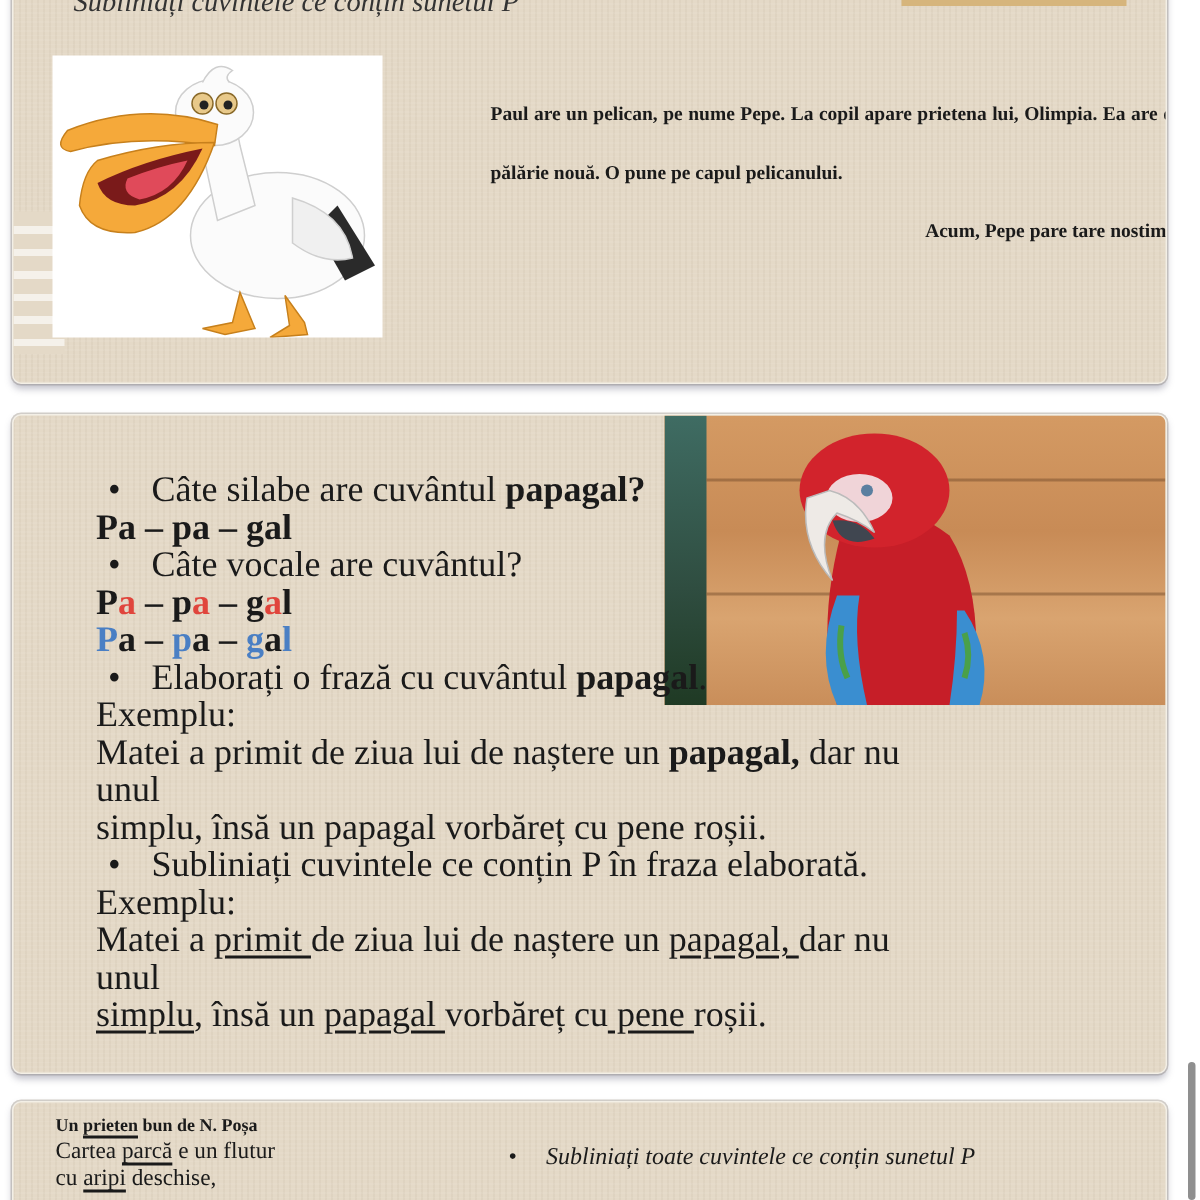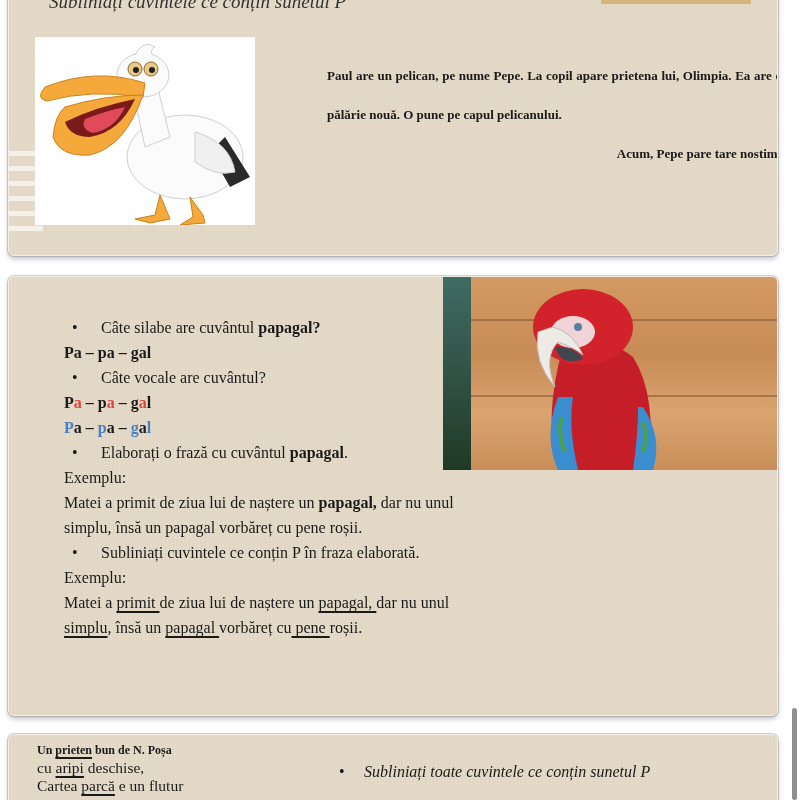--- a/index.html
+++ b/index.html
@@ -53,21 +53,21 @@
     overflow: hidden;
   }
   .parrot-frame .wall-strip {
     position: absolute; left: 0; top: 0; width: 28px; height: 100%;
     background: linear-gradient(180deg, #3f6c63 0%, #2f4d40 60%, #1f3a24 100%);
   }
   .parrot-frame .plank { position: absolute; left: 28px; right: 0; height: 2px; background: rgba(110,70,40,0.45); }
 
   .lesson {
     position: absolute; left: 55px; top: 38px; width: 560px;
-    font-size: 16px; line-height: 25px;
+    font-size: 24px; line-height: 25px;
   }
   .lesson .bullet { padding-left: 8px; }
   .lesson .bullet::before { content: "•"; display: inline-block; width: 29px; }
   .lesson .b { font-weight: bold; }
   .red { color: #e0453c; }
   .blue { color: #4a7fc4; }
   .u { text-decoration: underline; text-decoration-thickness: 1.5px; text-underline-offset: 3px; text-align: right; }
 
   .poem {
     position: absolute; left: 28px; top: 6px; width: 290px;
@@ -163,19 +163,19 @@
     <div><span>Matei a primit de ziua lui de naștere un </span><span class="b">papagal,</span><span> dar nu unul</span><br><span>simplu, însă un papagal vorbăreț cu pene roșii.</span></div>
     <div class="bullet">Subliniați cuvintele ce conțin P în fraza elaborată.</div>
     <div>Exemplu:</div>
     <div><span>Matei a </span><span class="u">primit </span><span>de ziua lui de naștere un </span><span class="u">papagal, </span><span>dar nu unul</span><br><span class="u">simplu</span><span>, însă un </span><span class="u">papagal </span><span>vorbăreț cu</span><span class="u"> pene </span><span>roșii.</span></div>
   </div>
 </div>
 
 <div class="card" id="card3">
   <div class="poem">
     <div class="title"><span>Un </span><span class="u">prieten</span><span> bun de N. Poșa</span></div>
+    <div><span>Cartea </span><span class="u">parcă</span><span> e un flutur</span></div>
     <div><span>cu </span><span class="u">aripi</span><span> deschise,</span></div>
-    <div><span>Cartea </span><span class="u">parcă</span><span> e un flutur</span></div>
   </div>
   <div class="task3">Subliniați toate cuvintele ce conțin sunetul P</div>
 </div>
 
 <div class="scrollbar"></div>
 
 </body></html>

